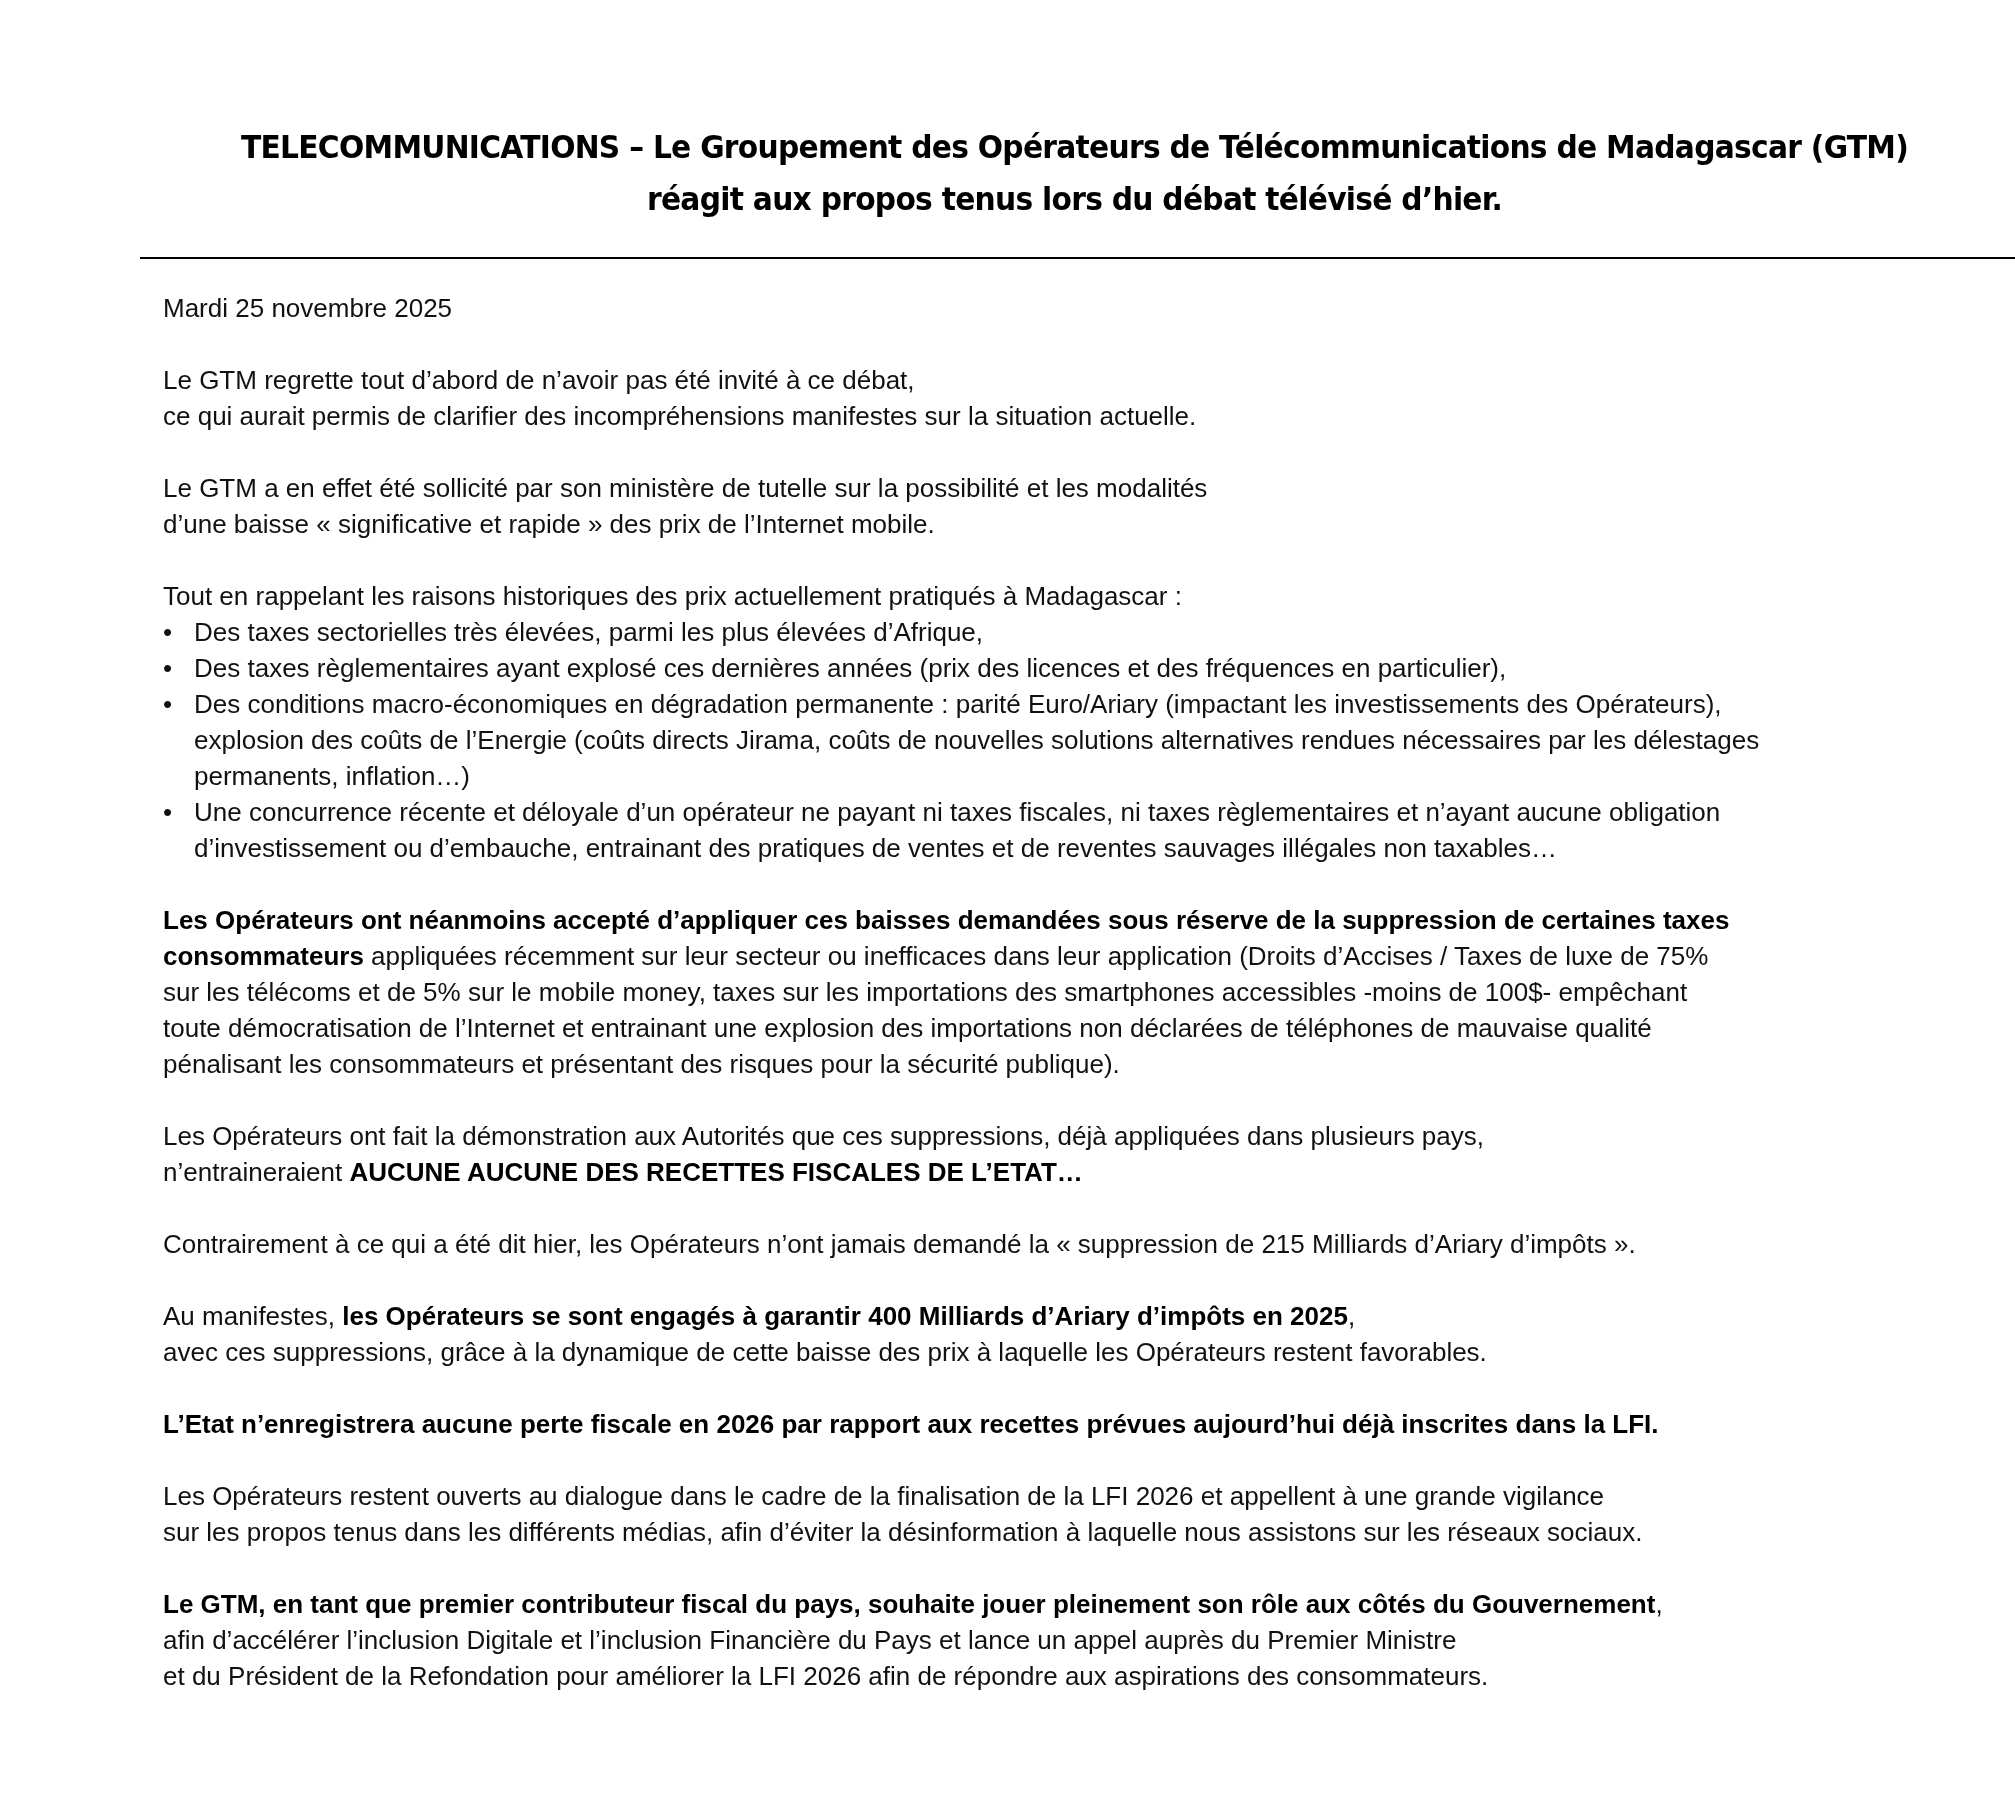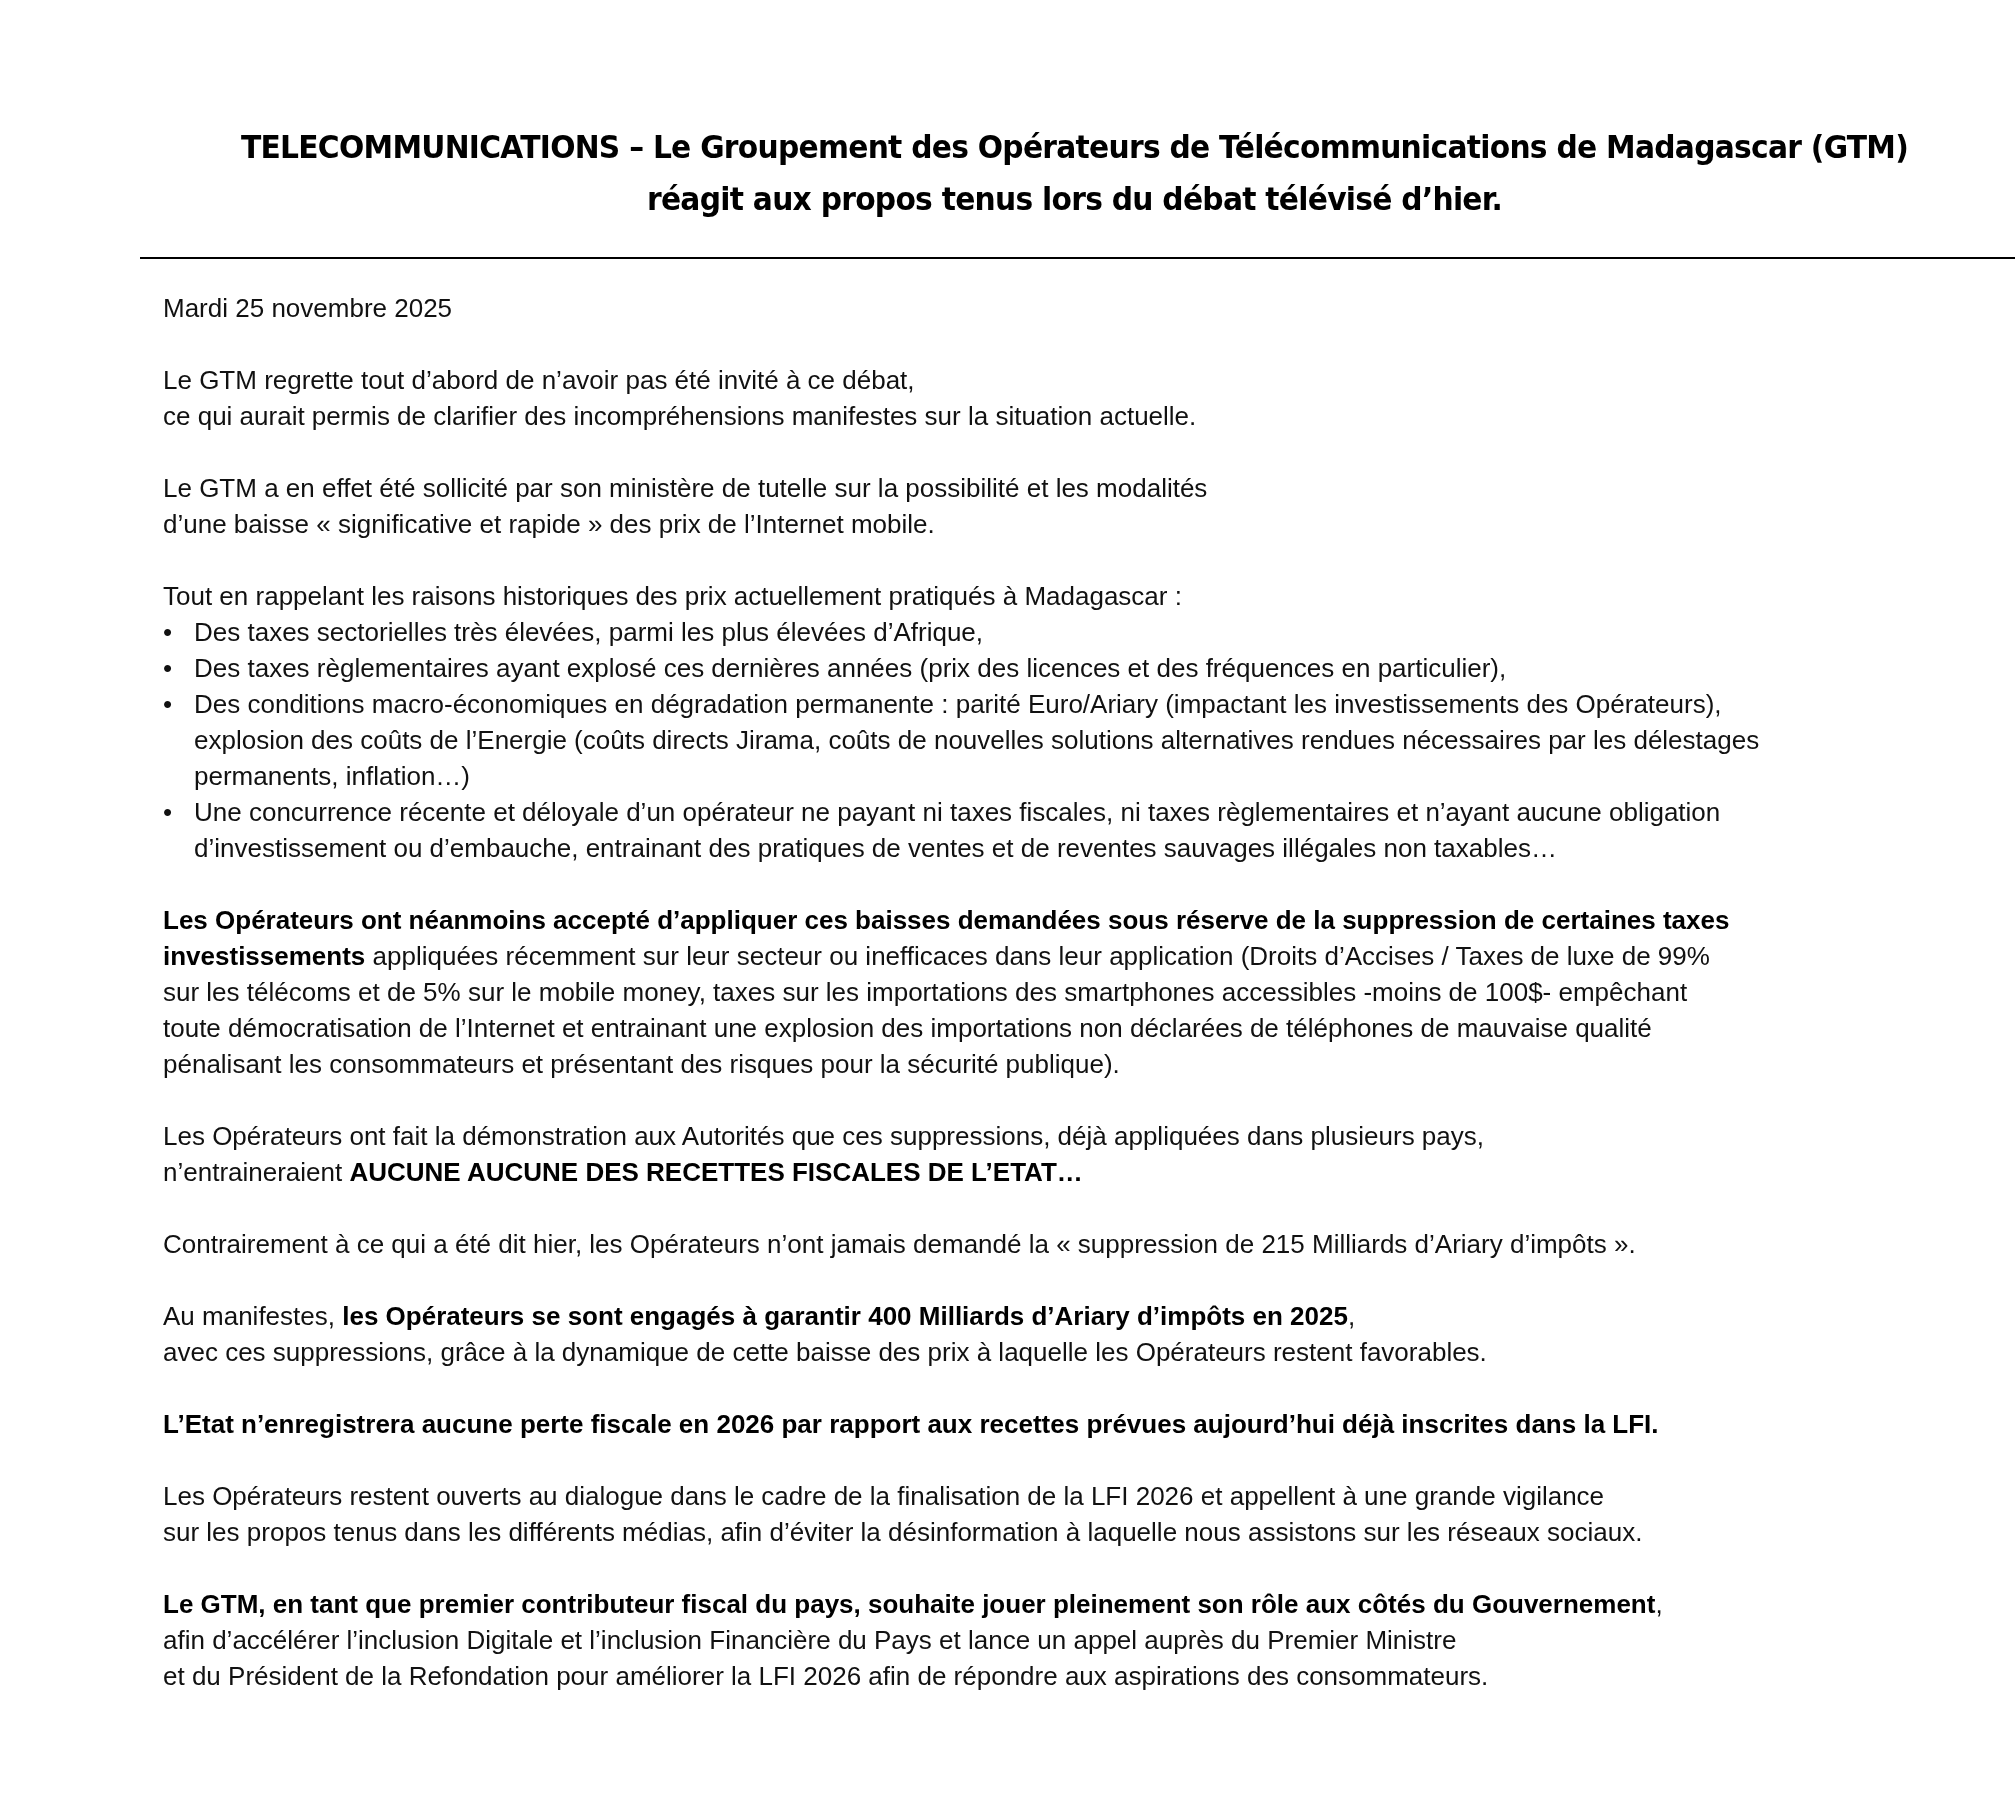--- a/index.html
+++ b/index.html
@@ -118,21 +118,21 @@
       <li>
         <span class="dot">•</span>
         <span class="line">Une concurrence récente et déloyale d’un opérateur ne payant ni taxes fiscales, ni taxes règlementaires et n’ayant aucune obligation</span>
         <span class="line">d’investissement ou d’embauche, entrainant des pratiques de ventes et de reventes sauvages illégales non taxables…</span>
       </li>
     </ul>
     <div class="gap"></div>
 
     <p class="p">
       <span class="line bold">Les Opérateurs ont néanmoins accepté d’appliquer ces baisses demandées sous réserve de la suppression de certaines taxes</span>
-      <span class="line"><b>investissements</b><span> appliquées récemment sur leur secteur ou inefficaces dans leur application (Droits d’Accises / Taxes de luxe de 99%</span></span>
+      <span class="line"><b>consommateurs</b><span> appliquées récemment sur leur secteur ou inefficaces dans leur application (Droits d’Accises / Taxes de luxe de 75%</span></span>
       <span class="line">sur les télécoms et de 5% sur le mobile money, taxes sur les importations des smartphones accessibles -moins de 100$- empêchant</span>
       <span class="line">toute démocratisation de l’Internet et entrainant une explosion des importations non déclarées de téléphones de mauvaise qualité</span>
       <span class="line">pénalisant les consommateurs et présentant des risques pour la sécurité publique).</span>
     </p>
     <div class="gap"></div>
 
     <p class="p">
       <span class="line">Les Opérateurs ont fait la démonstration aux Autorités que ces suppressions, déjà appliquées dans plusieurs pays,</span>
       <span class="line"><span>n’entraineraient </span><b>AUCUNE AUCUNE DES RECETTES FISCALES DE L’ETAT…</b></span>
     </p>

